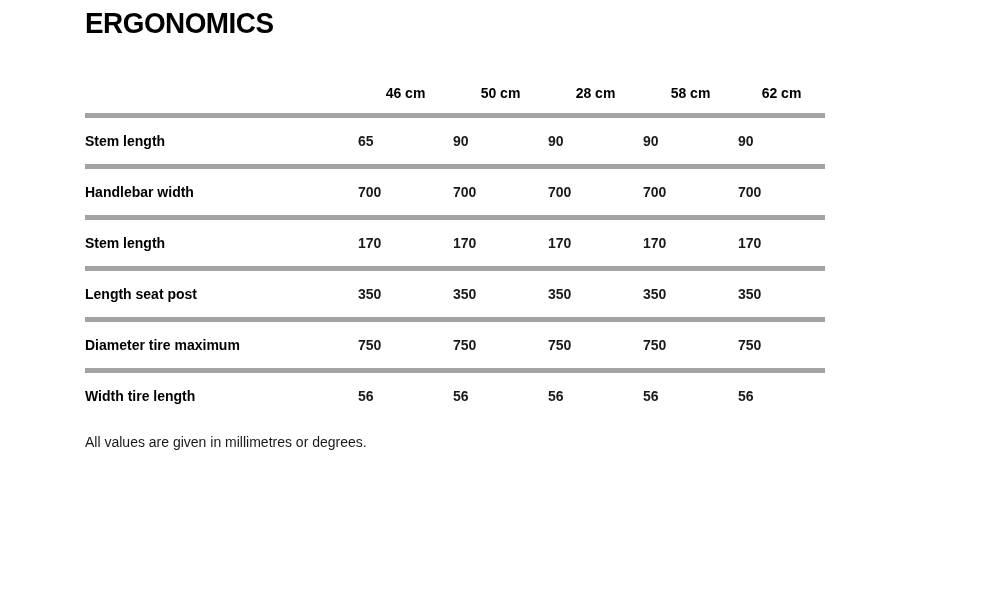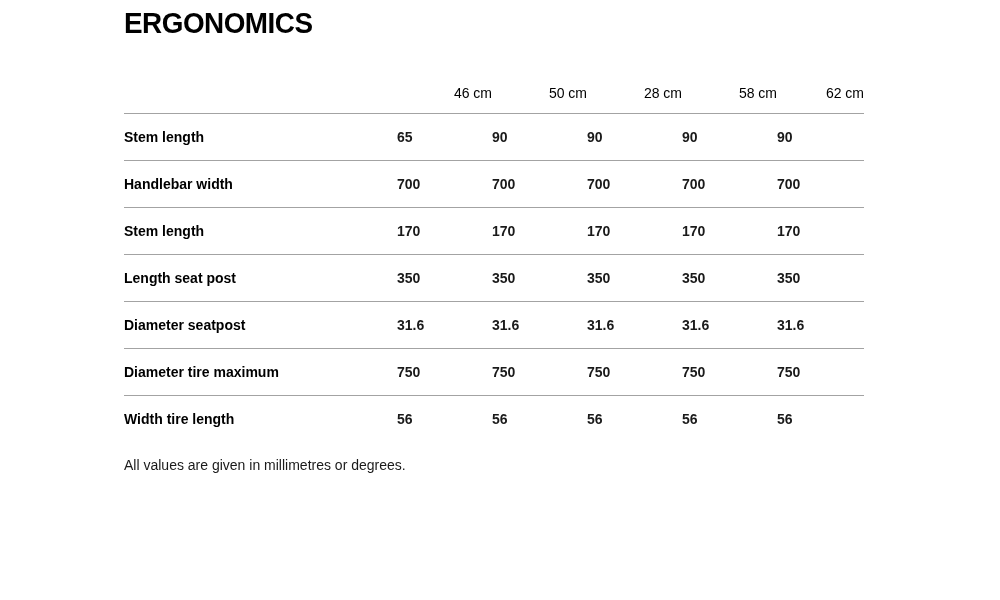--- a/index.html
+++ b/index.html
@@ -13,21 +13,20 @@
     width: 1000px;
     height: 600px;
     background: #ffffff;
     overflow: hidden;
   }
   .content {
     position: absolute;
     left: 85px;
     top: 6px;
     width: 740px;
-    margin-left: 39px;
   }
   h1.title {
     margin: 0;
     font-size: 29px;
     line-height: 34px;
     font-weight: 700;
     letter-spacing: -0.5px;
     color: #000000;
     transform: scaleX(0.96);
     transform-origin: left center;
@@ -36,34 +35,34 @@
     margin-top: 33px;
     width: 740px;
     border-collapse: collapse;
     table-layout: fixed;
   }
   table.ergo col.c-label { width: 273px; }
   table.ergo col.c-size  { width: 95px; }
   table.ergo col.c-last  { width: 87px; }
   table.ergo thead th {
     height: 40px;
-    text-align: right;
+    text-align: center;
     vertical-align: middle;
     font-size: 14px;
-    font-weight: 400;
+    font-weight: 700;
     color: #000000;
     padding: 0;
   }
   table.ergo tbody th,
   table.ergo tbody td {
     height: 46px;
     text-align: left;
     vertical-align: middle;
     padding: 0;
-    border-top: 1px solid #a3a3a3;
+    border-top: 5px solid #a3a3a3;
     font-size: 14px;
   }
   table.ergo tbody th {
     font-weight: 700;
     color: #000000;
   }
   table.ergo tbody td {
     font-weight: 700;
     color: #1a1a1a;
   }
@@ -128,28 +127,20 @@
           </tr>
           <tr>
             <th>Length seat post</th>
             <td>350</td>
             <td>350</td>
             <td>350</td>
             <td>350</td>
             <td>350</td>
           </tr>
           <tr>
-            <th>Diameter seatpost</th>
-            <td>31.6</td>
-            <td>31.6</td>
-            <td>31.6</td>
-            <td>31.6</td>
-            <td>31.6</td>
-          </tr>
-          <tr>
             <th>Diameter tire maximum</th>
             <td>750</td>
             <td>750</td>
             <td>750</td>
             <td>750</td>
             <td>750</td>
           </tr>
           <tr>
             <th>Width tire length</th>
             <td>56</td>

